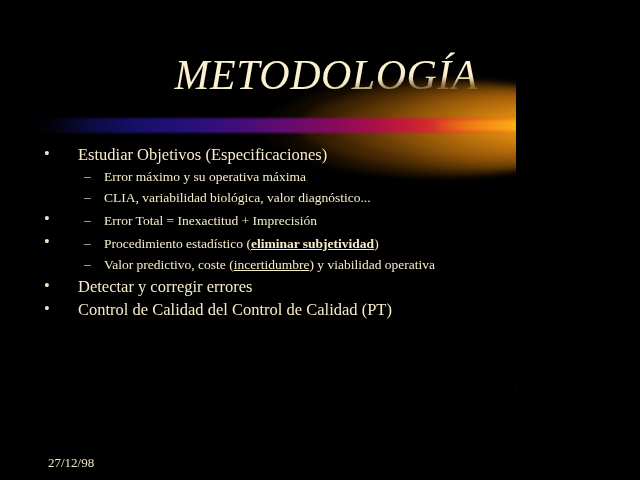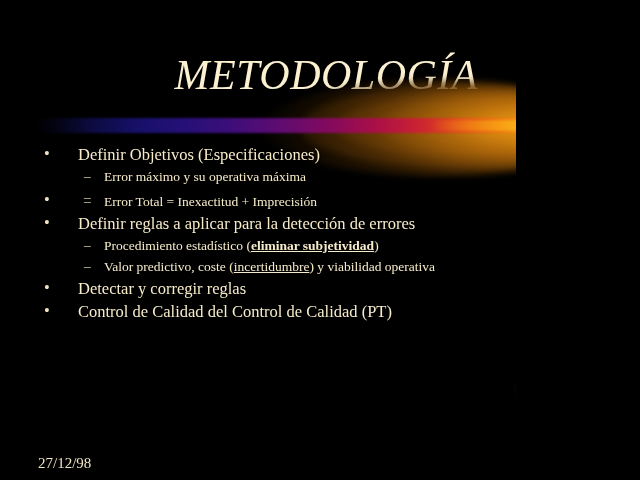--- a/index.html
+++ b/index.html
@@ -192,23 +192,23 @@
     font-size: 38px;
     line-height: 1;
     letter-spacing: 1px;
     color: #ef4444;
     text-shadow: 0 0 5px rgba(180,20,110,0.45);
   }
 
   
   #datestamp {
     position: absolute;
-    left: 38px;
+    left: 48px;
     top: 456px;
-    font-size: 15px;
+    font-size: 13px;
     line-height: 1;
     color: #efe4c4;
     text-shadow: 1px 1px 2px rgba(0,0,0,0.9);
   }
 </style>
 </head>
 <body>
 
 <div id="slide">
 
@@ -218,29 +218,29 @@
     <div class="halo h1"></div>
     <div class="halo h2"></div>
     <div class="halo h3"></div>
     <div class="halo h4"></div>
     <div class="halo h5"></div>
     <div id="comet-core"></div>
     <div id="comet-core-hot"></div>
   </div>
 
   <div id="body">
-      <div class="li lvl1"><span class="mark">•</span><span>Definir Objetivos (Especificaciones)</span></div>
+      <div class="li lvl1"><span class="mark">•</span><span>Estudiar Objetivos (Especificaciones)</span></div>
       <div class="li lvl2"><span class="mark">–</span><span>Error máximo y su operativa máxima</span></div>
-      <div class="li lvl2"><span class="mark">–</span></div>
+      <div class="li lvl2"><span class="mark">–</span><span>CLIA, variabilidad biológica, valor diagnóstico...</span></div>
       <div class="li lvl1"><span class="mark">•</span></div>
       <div class="li lvl2"><span class="mark">–</span><span>Error Total = Inexactitud + Imprecisión</span></div>
-      <div class="li lvl1"><span class="mark">•</span><span>Definir reglas a aplicar para la detección de errores</span></div>
+      <div class="li lvl1"><span class="mark">•</span></div>
       <div class="li lvl2"><span class="mark">–</span><span>Procedimiento estadístico (<b>eliminar subjetividad</b>)</span></div>
       <div class="li lvl2"><span class="mark">–</span><span>Valor predictivo, coste (<u>incertidumbre</u>) y viabilidad operativa</span></div>
-      <div class="li lvl1"><span class="mark">•</span><span>Detectar y corregir reglas</span></div>
+      <div class="li lvl1"><span class="mark">•</span><span>Detectar y corregir errores</span></div>
       <div class="li lvl1"><span class="mark">•</span><span>Control de Calidad del Control de Calidad (PT)</span></div>
     </div>
 
   <div id="cci">CCI</div>
 
   <div id="datestamp">27/12/98</div>
 
 </div>
 
 </body></html>

